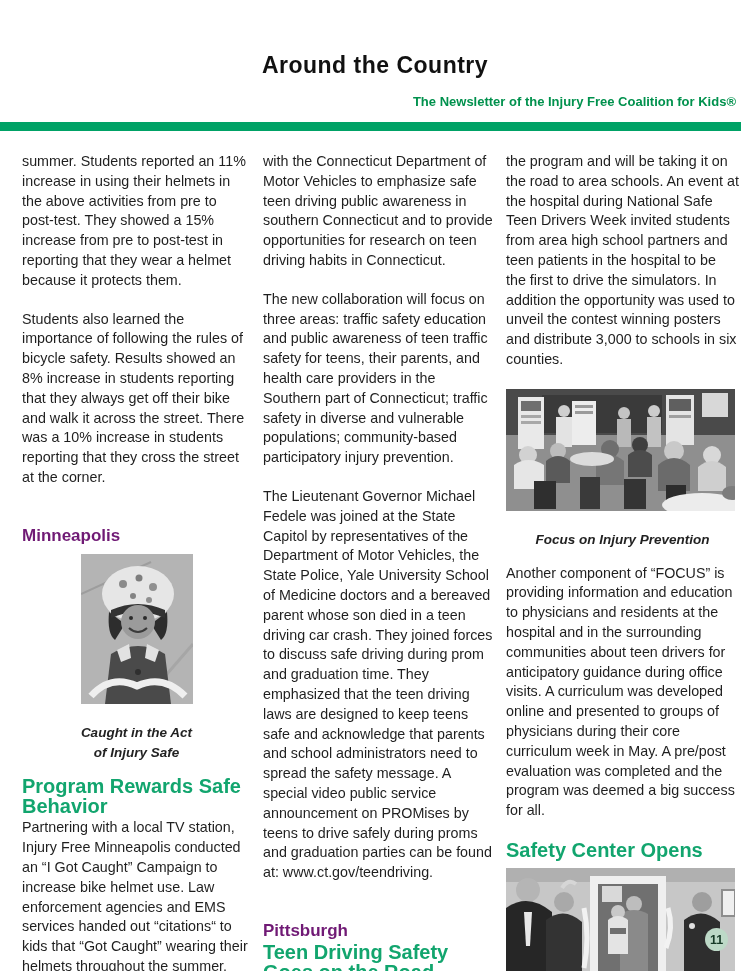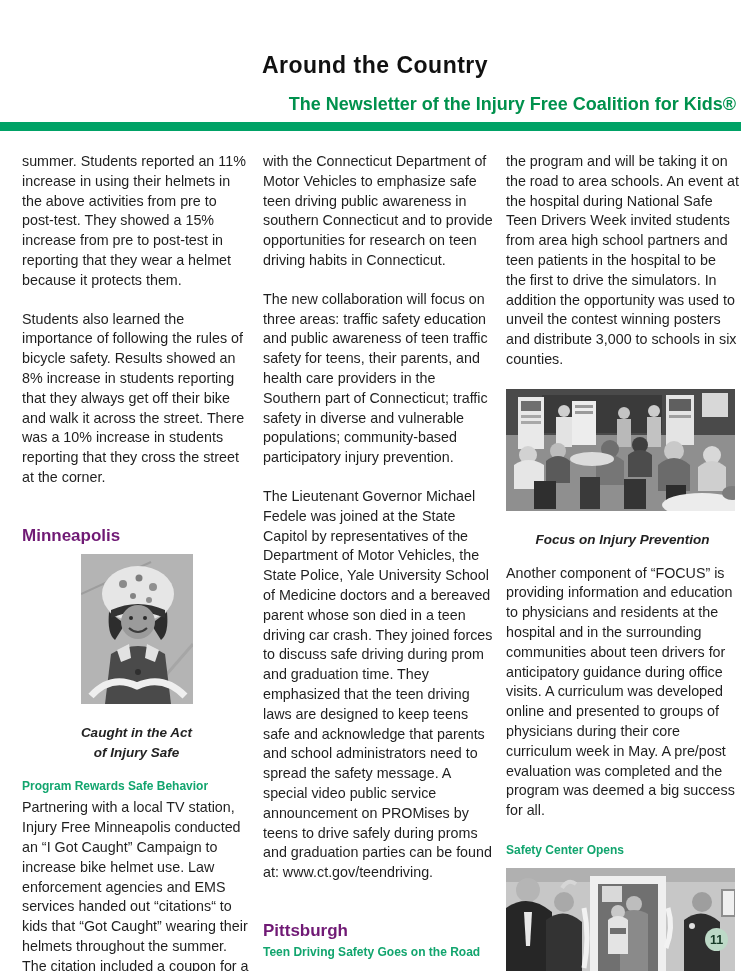--- a/index.html
+++ b/index.html
@@ -18,21 +18,21 @@
     top: 52px; left: 0; width: 100%;
     text-align: center;
     font-size: 23px;
     font-weight: bold;
     letter-spacing: 0.5px;
     color: #111111;
   }
   .masthead-tagline {
     position: absolute;
     top: 94px; right: 14px;
-    font-size: 18px;
+    font-size: 13px;
     font-weight: bold;
     color: #00914d;
   }
   .rule {
     position: absolute;
     top: 122px; left: 0;
     width: 741px; height: 9px;
     background: #00a266;
   }
   .col {
@@ -47,21 +47,21 @@
   .col p.body { margin-bottom: 19px; }
   .col p.body:last-child { margin-bottom: 0; }
   .city-heading {
     font-size: 17px;
     font-weight: bold;
     color: #701a75;
     margin: 4px 0 1px 0;
     line-height: 21px;
   }
   .sub-heading {
-    font-size: 12px;
+    font-size: 20px;
     font-weight: bold;
     color: #12a56e;
     line-height: 20px;
     margin: 0 0 2px 0;
   }
   figure { margin: 8px 0 4px 0; }
   figure.portrait { width: 112px; margin-left: auto; margin-right: auto; }
   figure svg { display: block; }
   figcaption {
     text-align: center;

